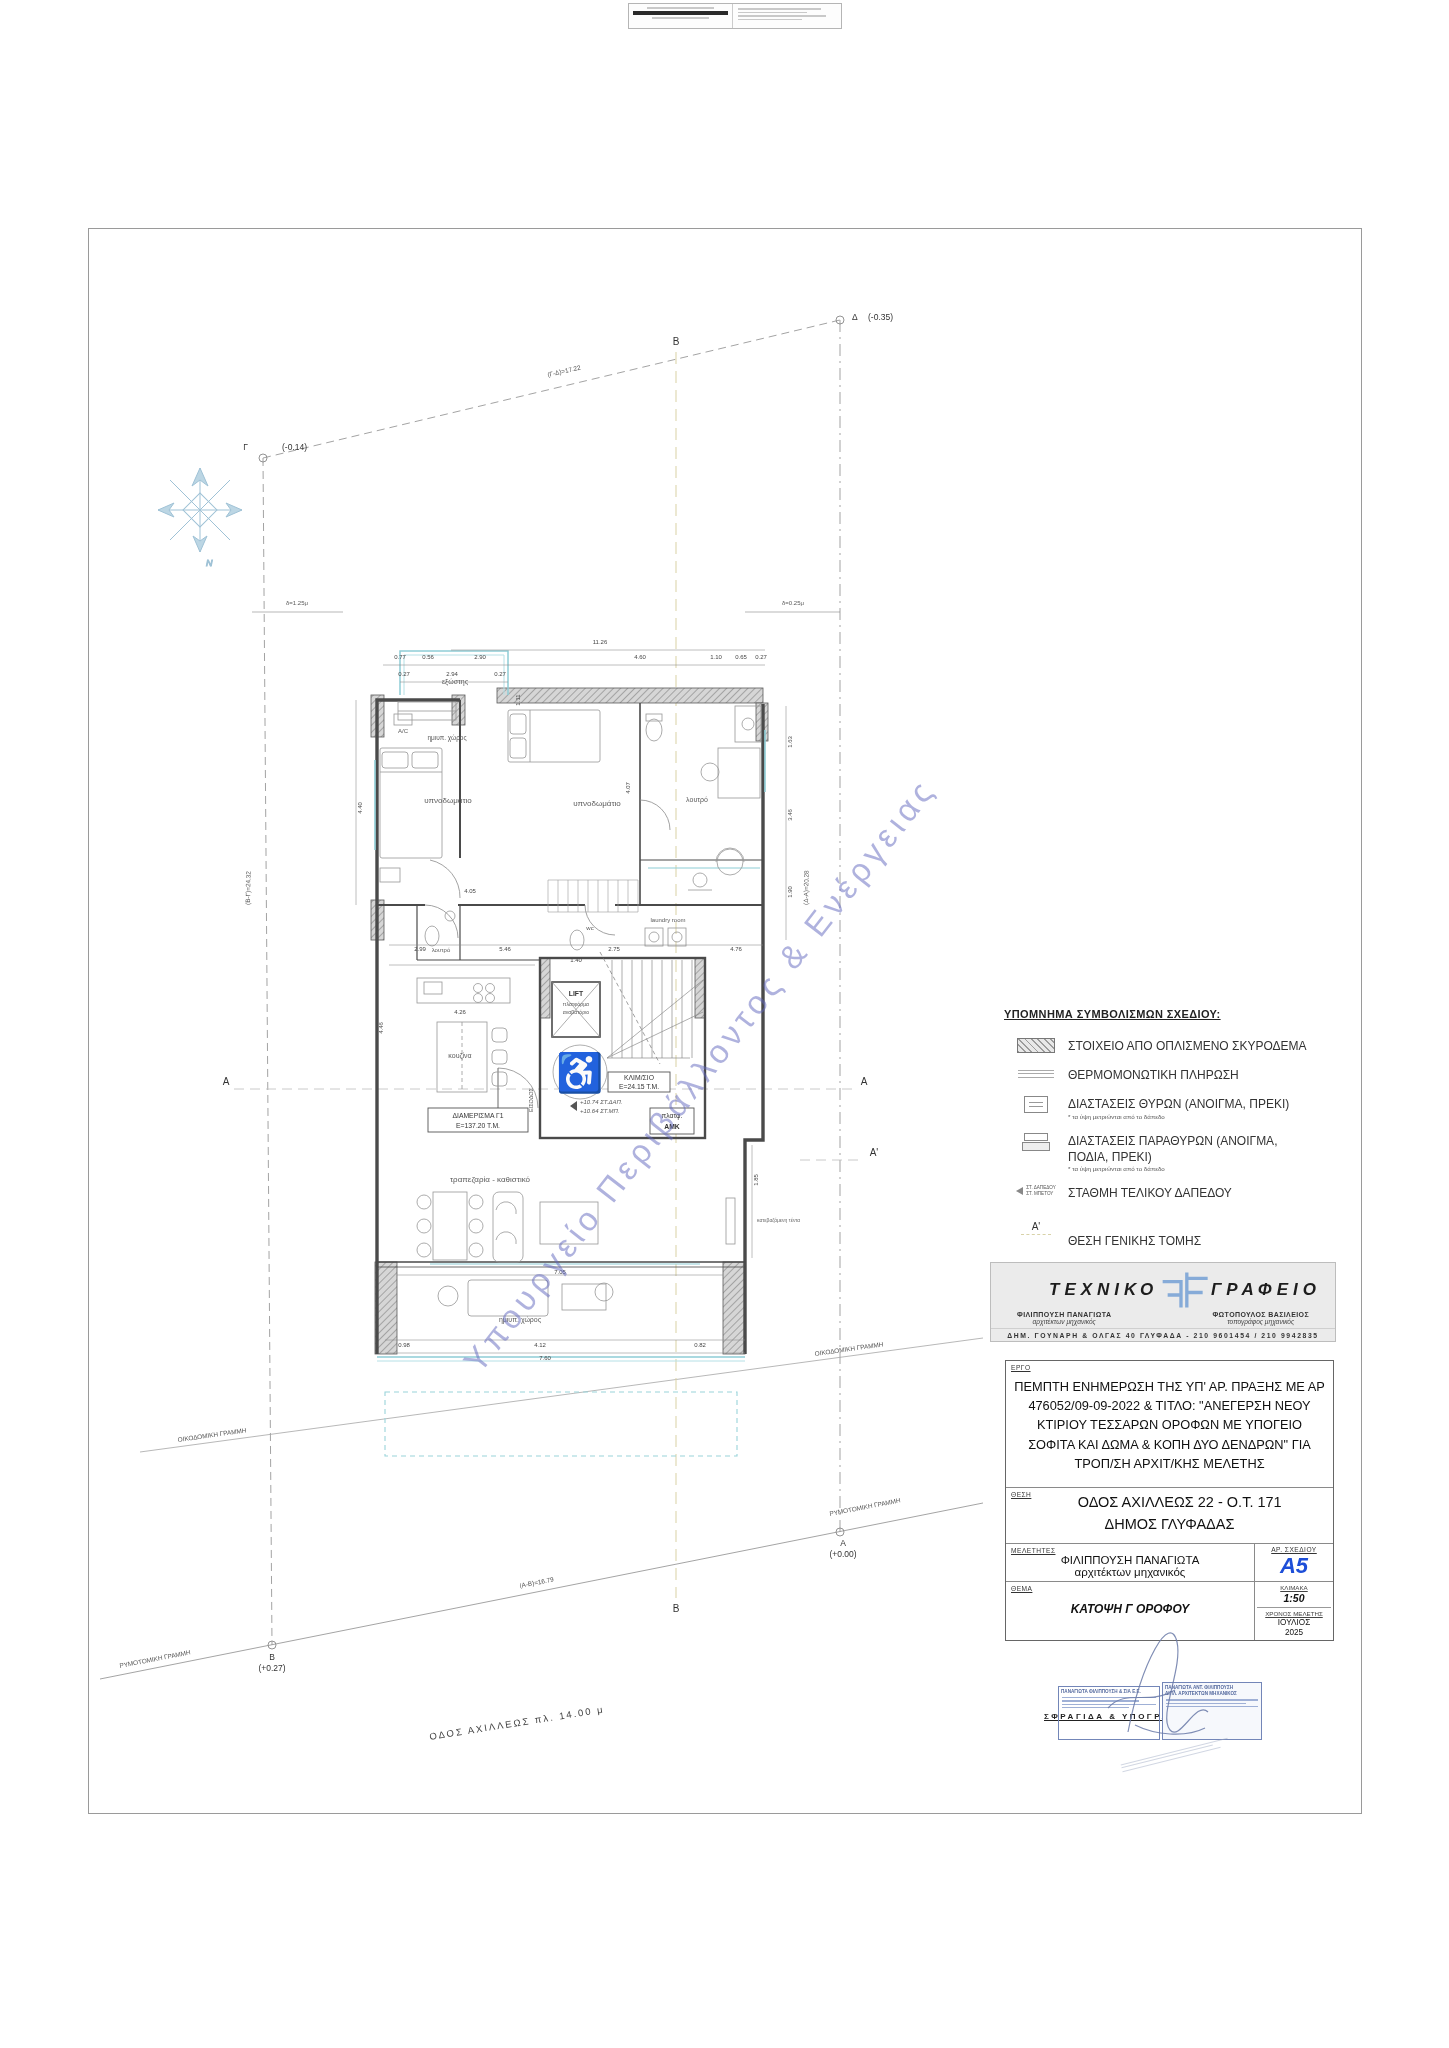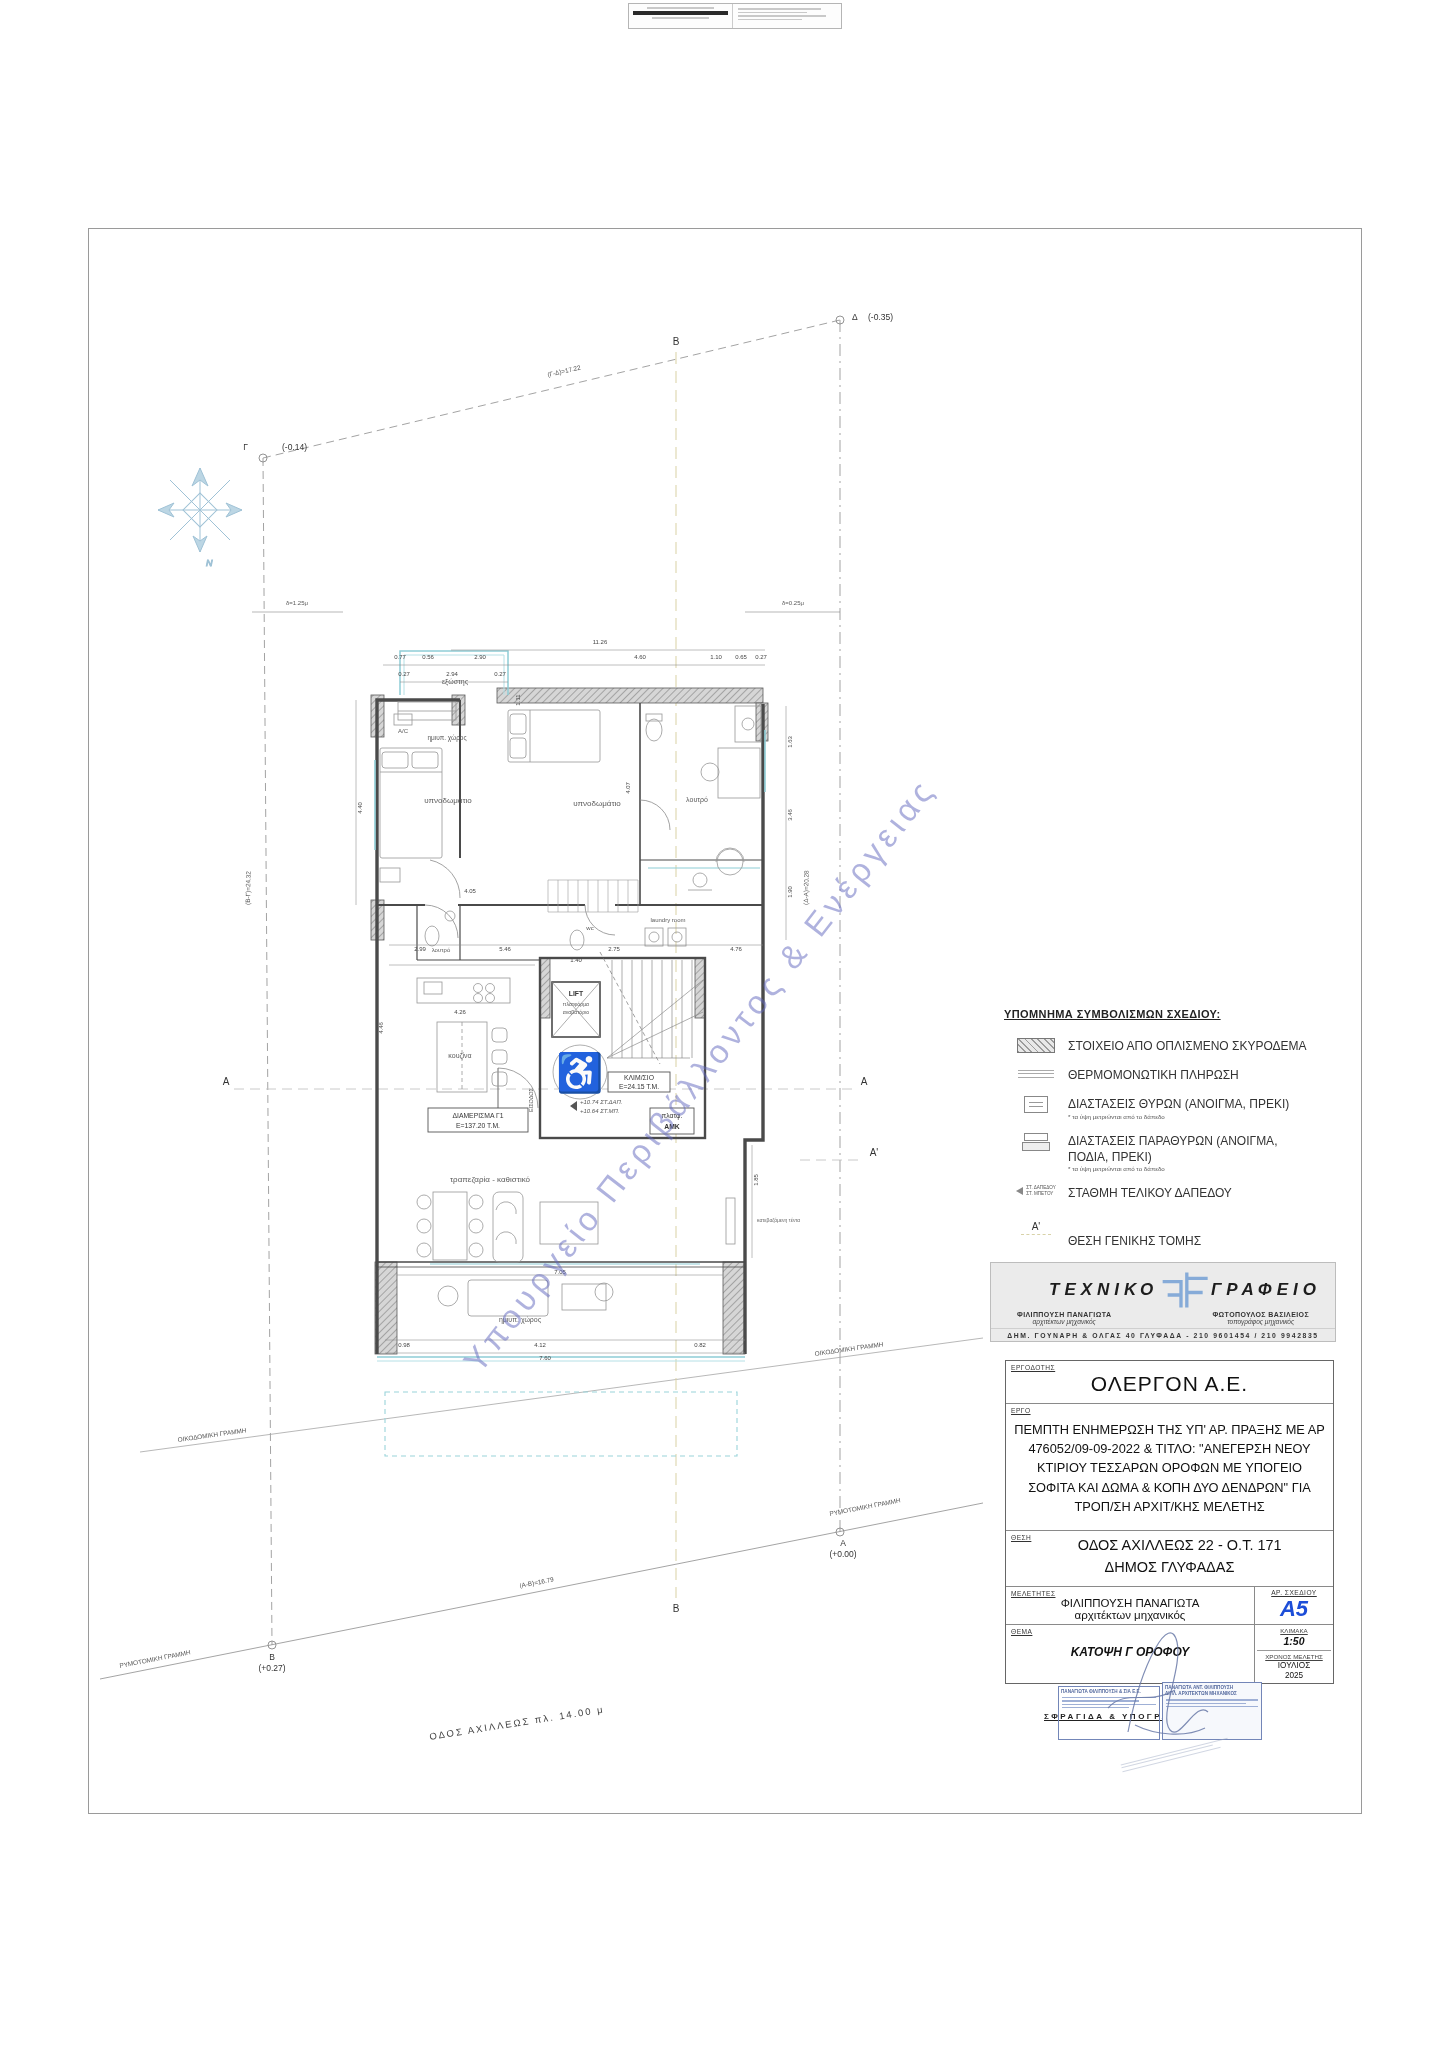--- a/index.html
+++ b/index.html
@@ -497,24 +497,20 @@
       </div>
       <div class="of-p">
         <div class="n">ΦΩΤΟΠΟΥΛΟΣ ΒΑΣΙΛΕΙΟΣ</div>
         <div class="t">τοπογράφος μηχανικός</div>
       </div>
     </div>
     <div class="of-addr">ΔΗΜ. ΓΟΥΝΑΡΗ &amp; ΟΛΓΑΣ 40 ΓΛΥΦΑΔΑ  -  210 9601454 / 210 9942835</div>
   </div>
 
   <div class="tb">
-    <div class="tb-row">
-      <div class="lab">ΕΡΓΟΔΟΤΗΣ</div>
-      <div class="owner">ΟΛΕΡΓΟΝ Α.Ε.</div>
-    </div>
     <div class="tb-row" style="min-height:120px">
       <div class="lab">ΕΡΓΟ</div>
       <div class="proj">ΠΕΜΠΤΗ ΕΝΗΜΕΡΩΣΗ ΤΗΣ ΥΠ' ΑΡ. ΠΡΑΞΗΣ ΜΕ ΑΡ 476052/09-09-2022 &amp; ΤΙΤΛΟ: "ΑΝΕΓΕΡΣΗ ΝΕΟΥ ΚΤΙΡΙΟΥ ΤΕΣΣΑΡΩΝ ΟΡΟΦΩΝ ΜΕ ΥΠΟΓΕΙΟ ΣΟΦΙΤΑ ΚΑΙ ΔΩΜΑ &amp; ΚΟΠΗ ΔΥΟ ΔΕΝΔΡΩΝ" ΓΙΑ ΤΡΟΠ/ΣΗ ΑΡΧΙΤ/ΚΗΣ  ΜΕΛΕΤΗΣ</div>
     </div>
     <div class="tb-row">
       <span class="lab" style="float:left">ΘΕΣΗ</span>
       <div class="loc">ΟΔΟΣ ΑΧΙΛΛΕΩΣ 22 - Ο.Τ. 171</div>
       <div class="loc" style="margin-top:-4px">ΔΗΜΟΣ ΓΛΥΦΑΔΑΣ</div>
     </div>
     <div class="tb-split">

